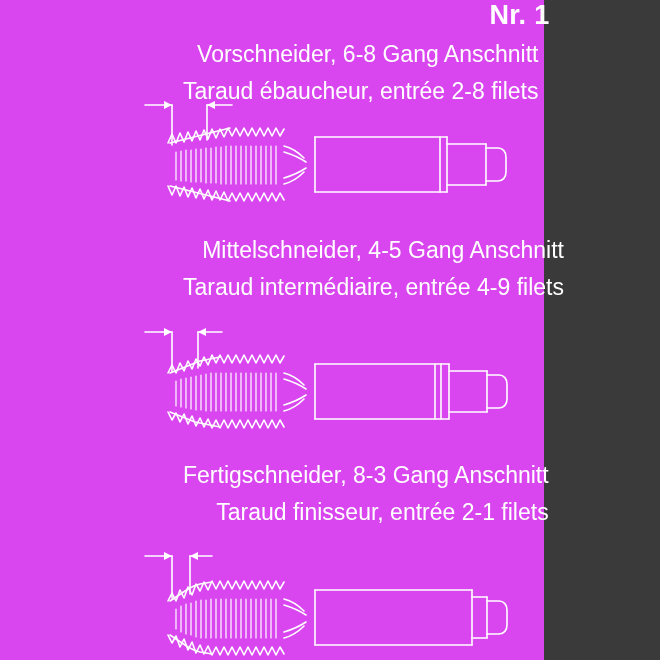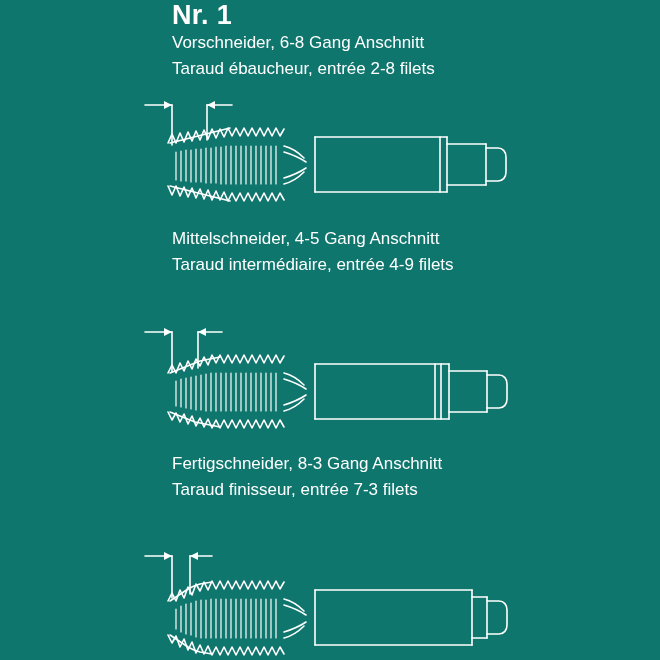--- a/index.html
+++ b/index.html
@@ -9,23 +9,24 @@
   }
   body {
     width: 660px;
     height: 660px;
     overflow: hidden;
     font-family: "Liberation Sans", sans-serif;
     color: #ffffff;
   }
   .page {
     position: relative;
-    width: 660px;
+    width: 544px;
     height: 660px;
-    background: #0f766e;
+    background: #d946ef;
+    text-align: right;
   }
   .block {
     position: absolute;
     left: 0;
     width: 660px;
   }
   .block-1 { top: 0px; }
   .block-2 { top: 226px; }
   .block-3 { top: 451px; }
 
@@ -37,23 +38,23 @@
   .title {
     font-size: 27px;
     font-weight: bold;
     letter-spacing: 0.3px;
     line-height: 30px;
     margin: 0;
     padding: 0;
     white-space: nowrap;
   }
   .subtitle {
-    font-size: 17px;
+    font-size: 23px;
     line-height: 26px;
-    margin: 0;
+    margin: 11px;
     padding: 0;
     white-space: nowrap;
     font-weight: normal;
   }
   .drawing {
     position: absolute;
     left: 0;
     top: 0;
   }
   svg { display: block; }
@@ -221,21 +222,21 @@
           <path d="M487,145 L487,186"></path>
           <path d="M487,149 L499,149 C504,149 507,153 507,158 L507,173 C507,178 504,182 499,182 L487,182"></path>
         </g>
       </svg>
     </div>
   </div>
 
   <div class="block block-3">
     <div class="text-group">
       <div class="subtitle">Fertigschneider, 8-3 Gang Anschnitt</div>
-      <div class="subtitle">Taraud finisseur, entrée 7-3 filets</div>
+      <div class="subtitle">Taraud finisseur, entrée 2-1 filets</div>
     </div>
     <div class="drawing">
       <svg width="660" height="209" viewBox="0 0 660 209">
         <g fill="none" stroke="#ffffff" stroke-width="1.6" stroke-linejoin="round" stroke-linecap="round">
 
           <g>
             <line x1="145" y1="105" x2="172" y2="105"></line>
             <polygon points="172,105 164,101 164,109" fill="#ffffff" stroke="none"></polygon>
             <line x1="172" y1="105" x2="172" y2="147"></line>
             <line x1="212" y1="105" x2="190" y2="105"></line>

